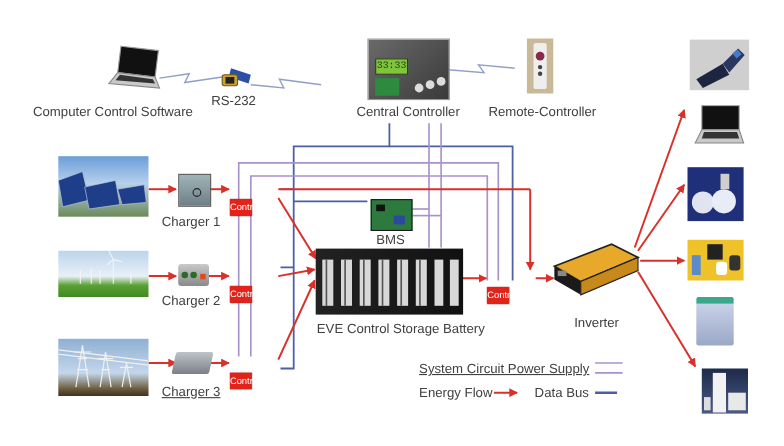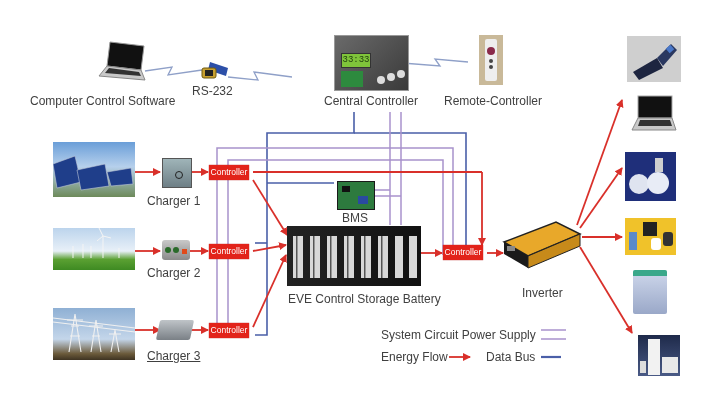--- a/index.html
+++ b/index.html
@@ -1,19 +1,19 @@
 <!DOCTYPE html>
 <html><head>
 <meta charset="utf-8">
 <style>
   html, body { margin:0; padding:0; background:#ffffff; }
   body { width:713px; height:405px; position:relative; overflow:hidden; font-family:"Liberation Sans", sans-serif; }
   #wires { position:absolute; left:0; top:0; width:713px; height:405px; }
   .lbl { position:absolute; font-size:12px; color:#404040; white-space:nowrap; font-family:"Liberation Sans", sans-serif; }
-  .ctrl { position:absolute; background:#e2231a; color:#fff; font-size:8.5px; width:40px; height:15px; line-height:15px; text-align:center; font-family:"Liberation Sans", sans-serif; box-shadow:0 0 1px #a00; }
+  .ctrl { position:absolute; background:#e2231a; color:#fff; font-size:8.5px; width:20px; height:15px; line-height:15px; text-align:center; font-family:"Liberation Sans", sans-serif; box-shadow:0 0 1px #a00;margin-top:16px; }
   .pic { position:absolute; overflow:hidden; }
 </style>
 </head>
 <body>
 
 <svg id="wires" viewBox="0 0 713 405">
   <defs>
     <marker id="ah" markerWidth="8" markerHeight="8" refX="7" refY="4" orient="auto" markerUnits="userSpaceOnUse">
       <path d="M0,0 L8,4 L0,8 Z" fill="#d9302a"></path>
     </marker>
@@ -227,15 +227,15 @@
 </div>
 <div class="pic" style="left:633px;top:270px;width:34px;height:44px;background:linear-gradient(#cfd8ec,#9aa8c8);border-radius:2px;">
   <div style="position:absolute;left:0;top:0;width:34px;height:6px;background:#3aa88a;"></div>
 </div>
 <div class="pic" style="left:638px;top:335px;width:42px;height:41px;background:linear-gradient(#1e2a4a,#4a5a86);">
   <div style="position:absolute;left:10px;top:4px;width:12px;height:36px;background:#f2f2f2;"></div>
   <div style="position:absolute;left:24px;top:22px;width:16px;height:16px;background:#e8e8e8;"></div>
   <div style="position:absolute;left:2px;top:26px;width:6px;height:12px;background:#ddd;"></div>
 </div>
 
-<div class="lbl" style="left:381px;top:328px;">System Circuit Power Supply</div>
+<div class="lbl" style="left:381px;top:328px;text-decoration:underline;">System Circuit Power Supply</div>
 <div class="lbl" style="left:381px;top:350px;">Energy Flow</div>
 <div class="lbl" style="left:486px;top:350px;">Data Bus</div>
 
 </body></html>

